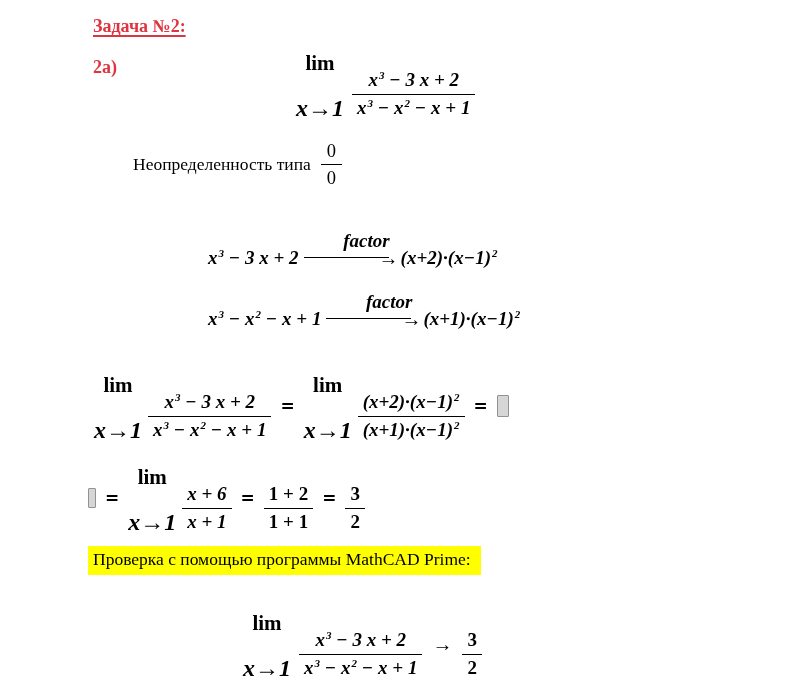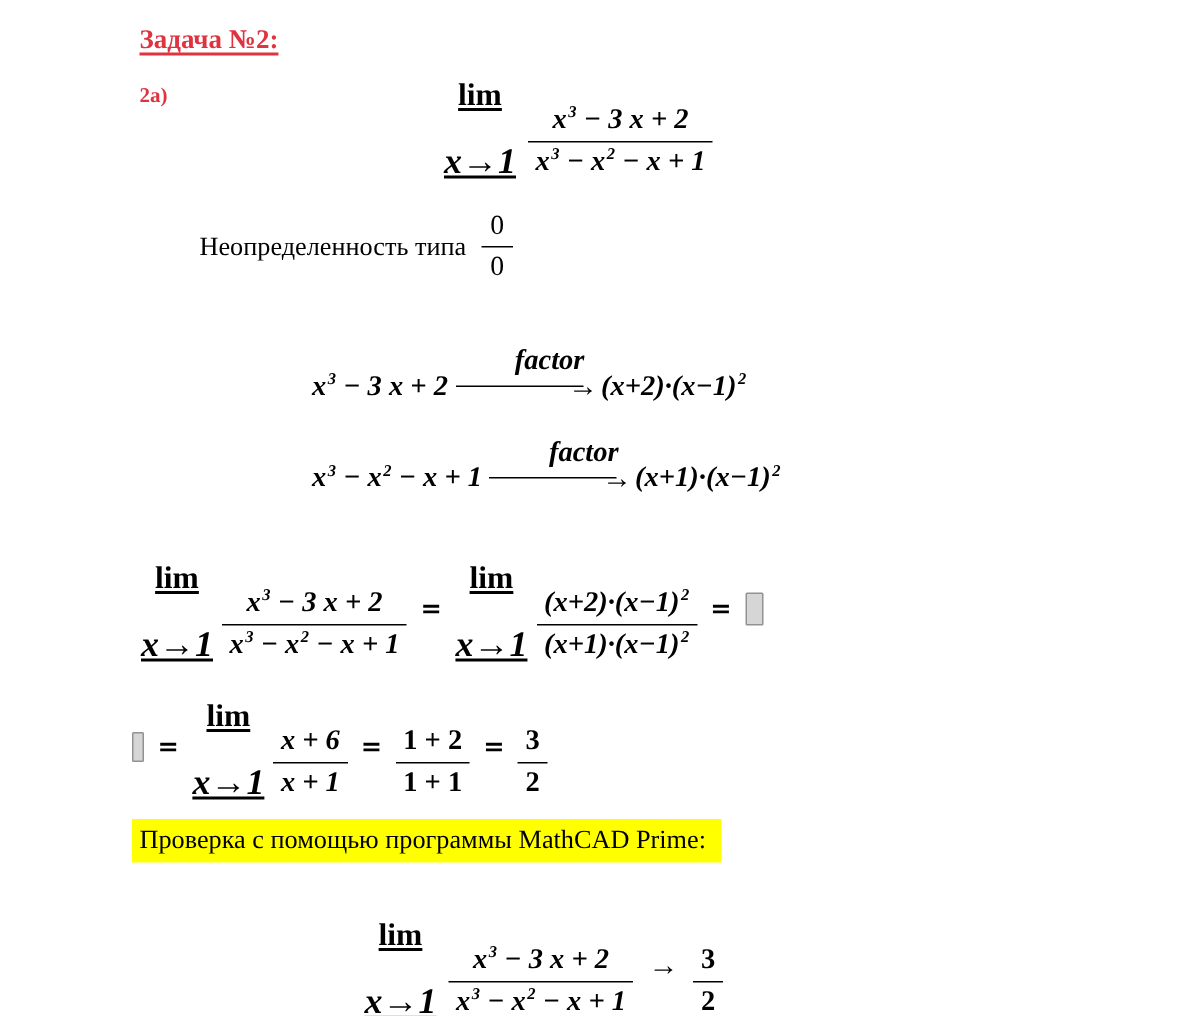--- a/index.html
+++ b/index.html
@@ -8,38 +8,38 @@
     font-family:"Liberation Serif", serif; color:#000; overflow:hidden;
   }
   
   .title {
     position:absolute; left:93px; top:16px;
     font-size:18px; font-weight:bold; color:var(--accent-red,#df3440);
     text-decoration:underline; text-decoration-thickness:1.5px; text-underline-offset:3px;
   }
   .part {
     position:absolute; left:93px; top:57px;
-    font-size:14px; font-weight:bold; color:var(--accent-red,#df3440);
+    font-size:18px; font-weight:bold; color:var(--accent-red,#df3440);
   }
   .body-text { font-size:17.5px;text-align:right; }
   .pos-hence { position:absolute; left:114px; top:318px; font-size:17.5px; }
   .highlight {
     position:absolute; left:88px; top:546px;
     background:var(--highlight-yellow,#ffff00);
     padding:3px 10px 5px 5px; font-size:17.5px;
   }
   
   .mrow { position:absolute; display:flex; align-items:center; }
   .m { font-weight:600;margin-top:20px; }
   .it { font-style:italic; }
   .upright { font-style:normal; }
   .plain { font-weight:normal; }
   sup { font-size:0.58em; vertical-align:0.62em; line-height:0; margin-left:1px; }
 
-  .limcol { display:inline-flex; flex-direction:column; align-items:center; margin-top:6px;text-decoration:underline; }
+  .limcol { display:inline-flex; flex-direction:column; align-items:center; margin-top:6px; }
   .limword { font-size:21px; font-weight:600; font-style:normal; line-height:1.1; }
   .limsub { font-size:24px; line-height:1.15;text-align:center; }
 
   .frac { display:inline-flex; flex-direction:column; align-items:center; }
   .frac .num, .frac .den { font-size:19px; line-height:1.3; padding:1px 5px; text-align:center; white-space:nowrap; }
   .frac .den { border-top:1.7px solid #000; }
   .small-frac .num, .small-frac .den { font-size:18.5px; padding:1px 6px; }
 
   .mexpr { font-size:19px; white-space:nowrap; }
 

